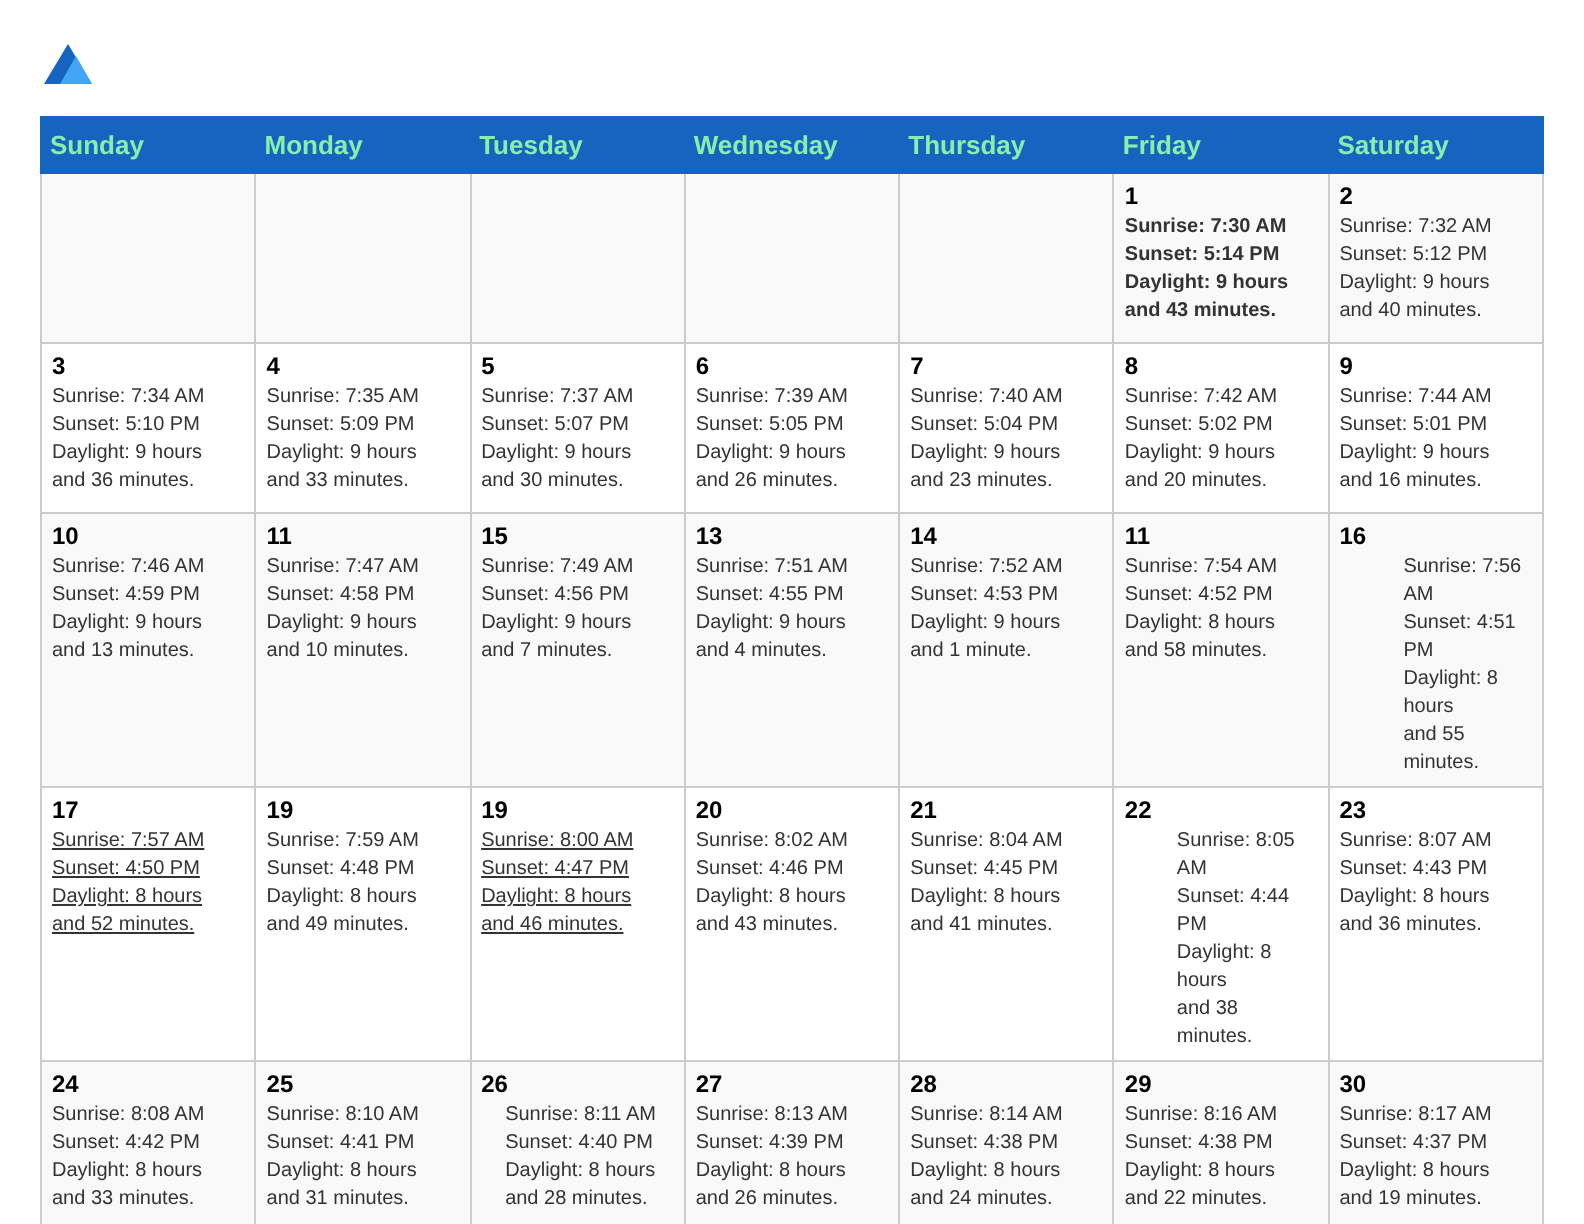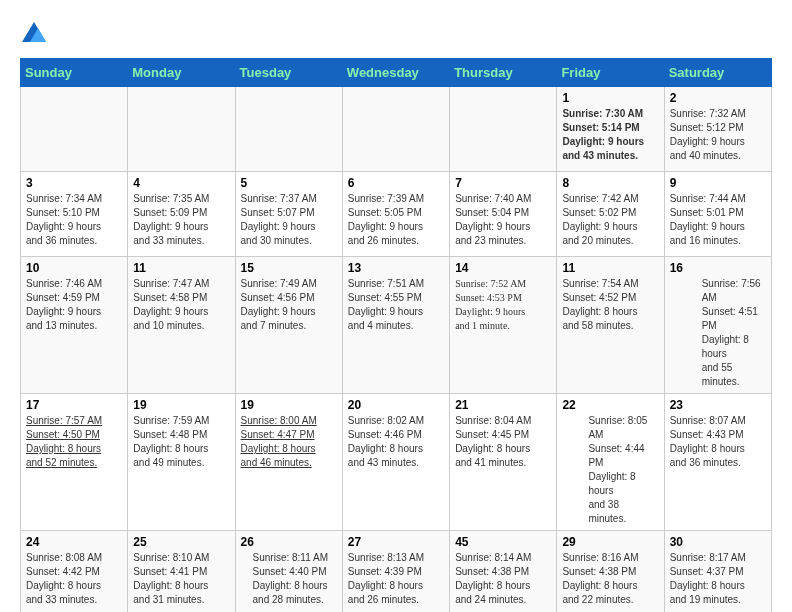--- a/index.html
+++ b/index.html
@@ -216,21 +216,21 @@
         </td>
         <td>
           <span class="day-number">13</span>
           <div class="day-info" style="white-space: pre-line;">Sunrise: 7:51 AM
 Sunset: 4:55 PM
 Daylight: 9 hours
 and 4 minutes.</div>
         </td>
         <td>
           <span class="day-number">14</span>
-          <div class="day-info" style="white-space: pre-line; font-family: Liberation Serif, serif;">Sunrise: 7:52 AM
+          <div class="day-info" style="white-space: pre-line;">Sunrise: 7:52 AM
 Sunset: 4:53 PM
 Daylight: 9 hours
 and 1 minute.</div>
         </td>
         <td>
           <span class="day-number">11</span>
           <div class="day-info" style="white-space: pre-line;">Sunrise: 7:54 AM
 Sunset: 4:52 PM
 Daylight: 8 hours
 and 58 minutes.</div>
@@ -317,21 +317,21 @@
 and 28 minutes.</div>
         </td>
         <td>
           <span class="day-number">27</span>
           <div class="day-info" style="white-space: pre-line;">Sunrise: 8:13 AM
 Sunset: 4:39 PM
 Daylight: 8 hours
 and 26 minutes.</div>
         </td>
         <td>
-          <span class="day-number">45</span>
+          <span class="day-number">28</span>
           <div class="day-info" style="white-space: pre-line;">Sunrise: 8:14 AM
 Sunset: 4:38 PM
 Daylight: 8 hours
 and 24 minutes.</div>
         </td>
         <td>
           <span class="day-number">29</span>
           <div class="day-info" style="white-space: pre-line;">Sunrise: 8:16 AM
 Sunset: 4:38 PM
 Daylight: 8 hours

